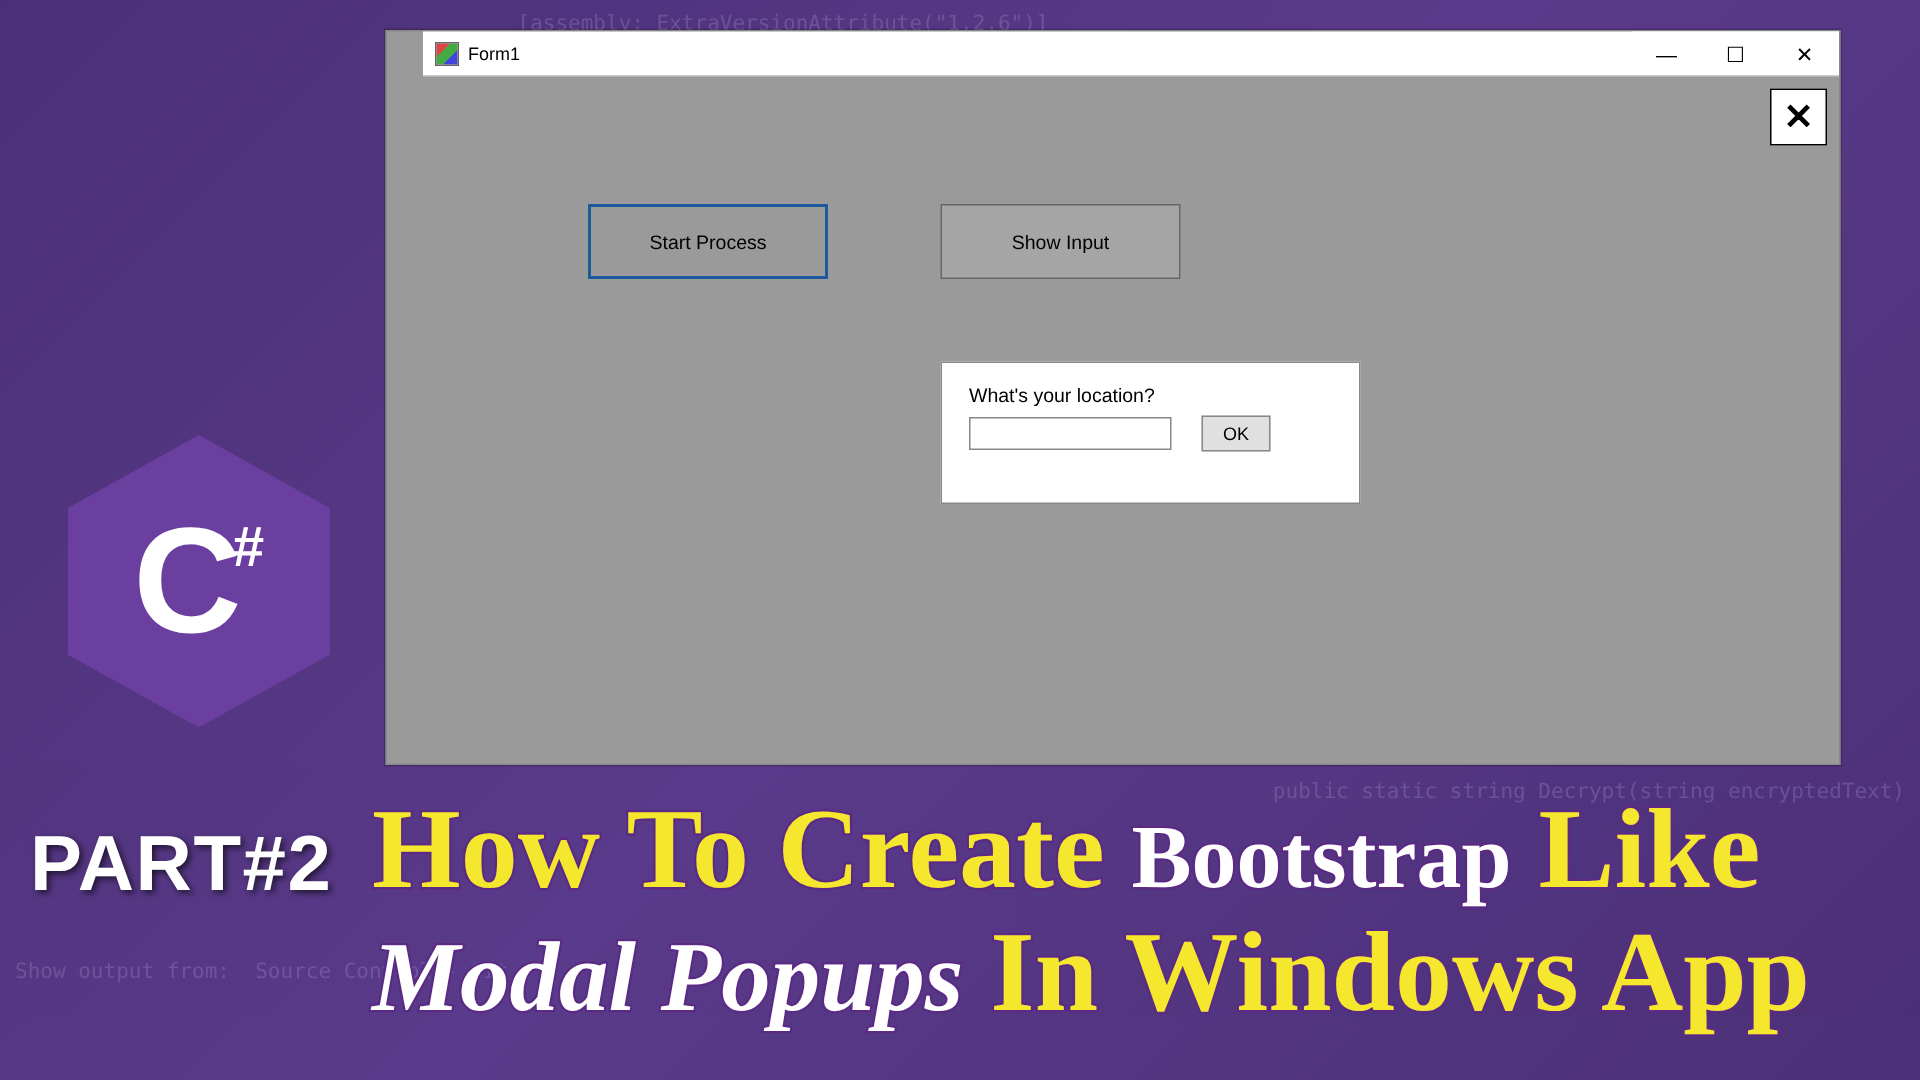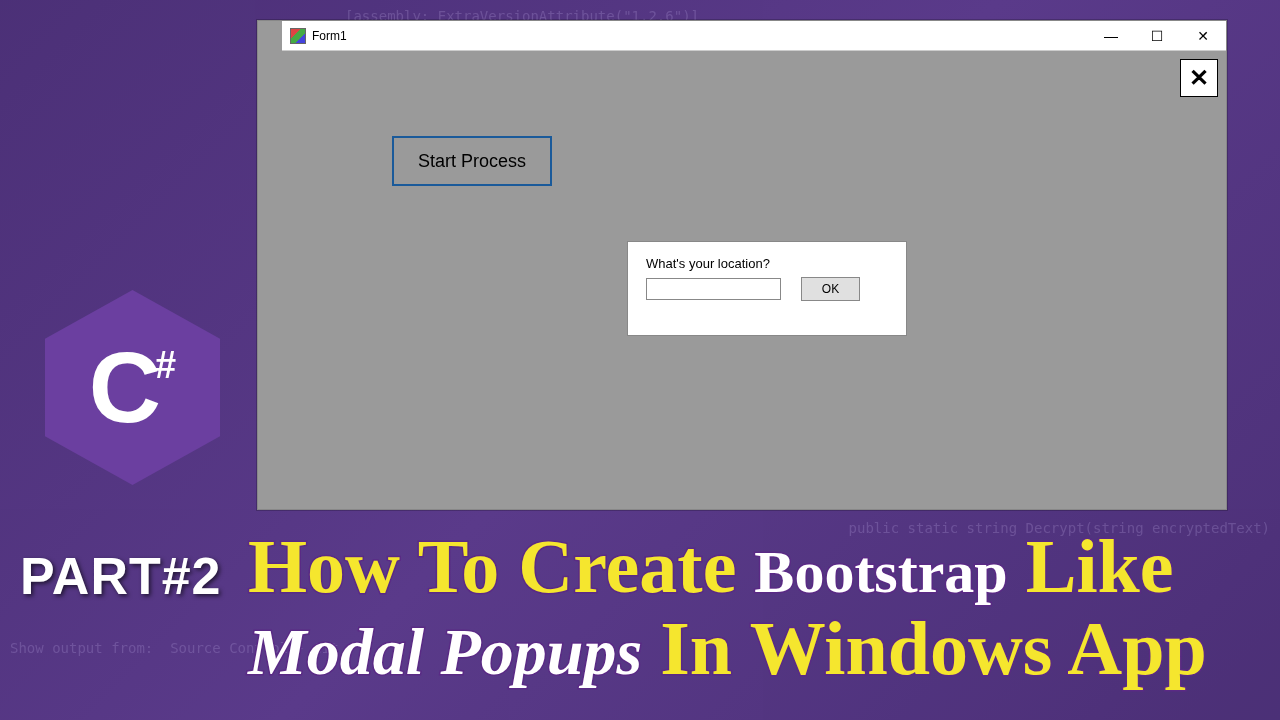--- a/index.html
+++ b/index.html
@@ -88,21 +88,21 @@
       display: flex;
       align-items: center;
       justify-content: center;
       cursor: pointer;
     }
     .main-btn {
       position: absolute;
       width: 160px;
       height: 50px;
       background: #9a9a9a;
-      font-size: 18px;
+      font-size: 13px;
       color: #000;
       display: flex;
       align-items: center;
       justify-content: center;
       cursor: pointer;
     }
     .btn-start {
       left: 110px;
       top: 85px;
       border: 2px solid #1a5a9a;
@@ -137,21 +137,21 @@
     }
     .popup-input {
       width: 135px;
       height: 22px;
       border: 1px solid #888;
       background: #fff;
       padding: 2px 4px;
       font-size: 12px;
     }
     .popup-ok {
-      width: 59px;
+      width: 46px;
       height: 24px;
       background: #e0e0e0;
       border: 1px solid #888;
       font-size: 12px;
       cursor: pointer;
     }
     .csharp-logo {
       position: absolute;
       left: 45px;
       top: 290px;
@@ -243,20 +243,21 @@
     <span class="titlebar-text">Form1</span>
     <div class="window-controls">
       <button class="win-ctrl">—</button>
       <button class="win-ctrl">☐</button>
       <button class="win-ctrl close">✕</button>
     </div>
   </div>
   <div class="client-area">
     <div class="big-close">✕</div>
     <div class="main-btn btn-start">Start Process</div>
+    <div class="main-btn btn-show">Show  Input</div>
     <div class="popup-panel">
       <span class="popup-label">What's your location?</span>
       <div class="popup-row">
         <input class="popup-input" type="text" value="" style="">
         <button class="popup-ok">OK</button>
       </div>
     </div>
   </div>
 </div>
 

